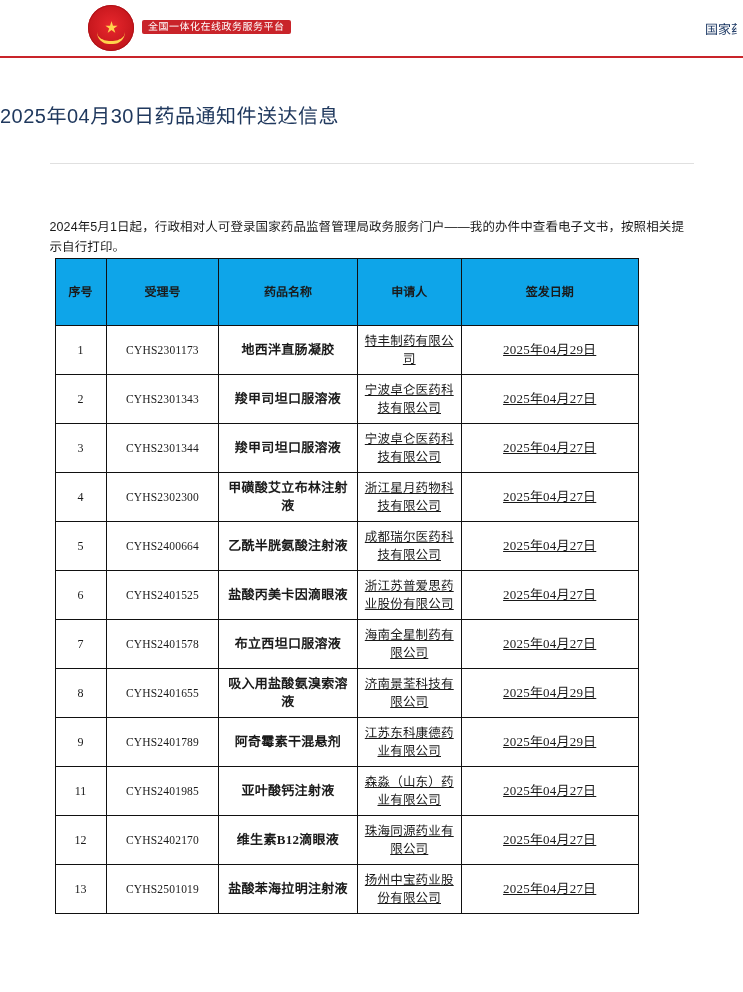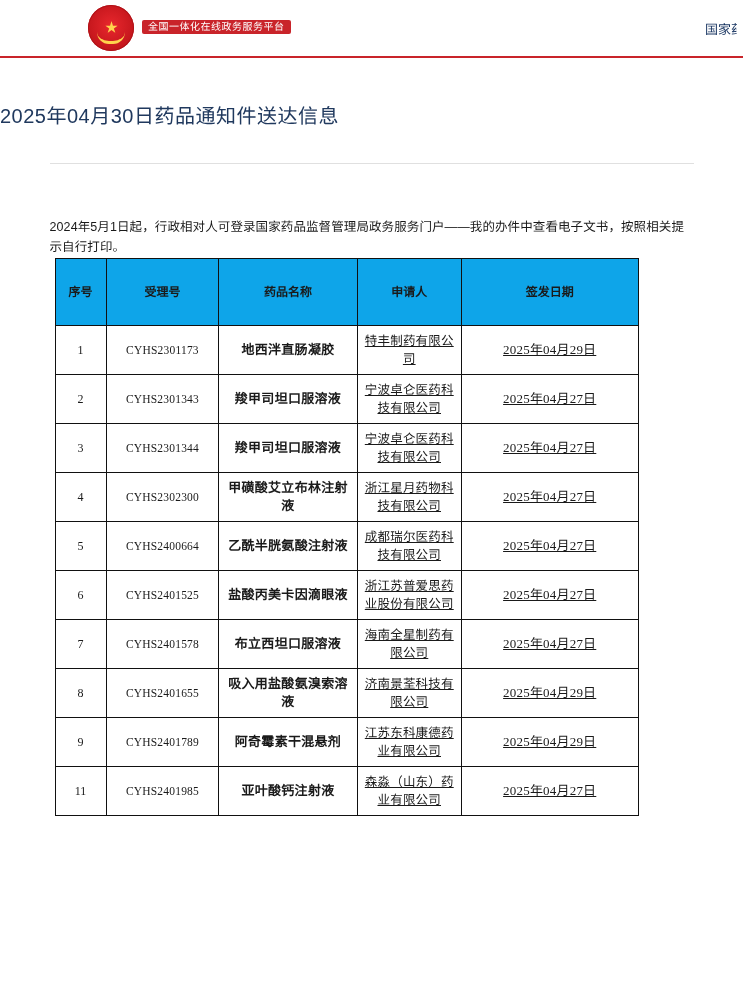--- a/index.html
+++ b/index.html
@@ -269,15 +269,29 @@
         <td class="cell-appl">江苏东科康德药业有限公司</td>
         <td class="cell-date">2025年04月29日</td>
       </tr>
       <tr>
         <td class="cell-idx">11</td>
         <td class="cell-accno">CYHS2401985</td>
         <td class="cell-drug">亚叶酸钙注射液</td>
         <td class="cell-appl">森淼（山东）药业有限公司</td>
         <td class="cell-date">2025年04月27日</td>
       </tr>
+      <tr>
+        <td class="cell-idx">12</td>
+        <td class="cell-accno">CYHS2402170</td>
+        <td class="cell-drug">维生素B12滴眼液</td>
+        <td class="cell-appl">珠海同源药业有限公司</td>
+        <td class="cell-date">2025年04月27日</td>
+      </tr>
+      <tr>
+        <td class="cell-idx">13</td>
+        <td class="cell-accno">CYHS2501019</td>
+        <td class="cell-drug">盐酸苯海拉明注射液</td>
+        <td class="cell-appl">扬州中宝药业股份有限公司</td>
+        <td class="cell-date">2025年04月27日</td>
+      </tr>
     </tbody>
   </table>
 </div>
 
 </body></html>

